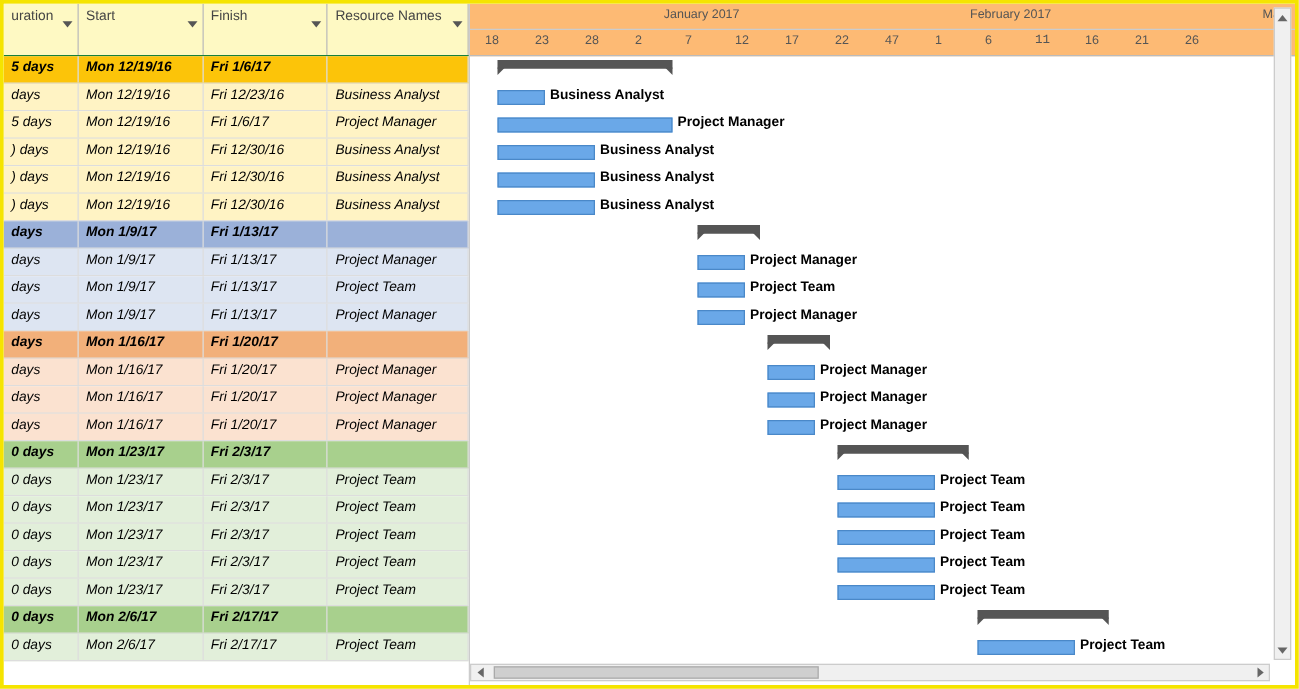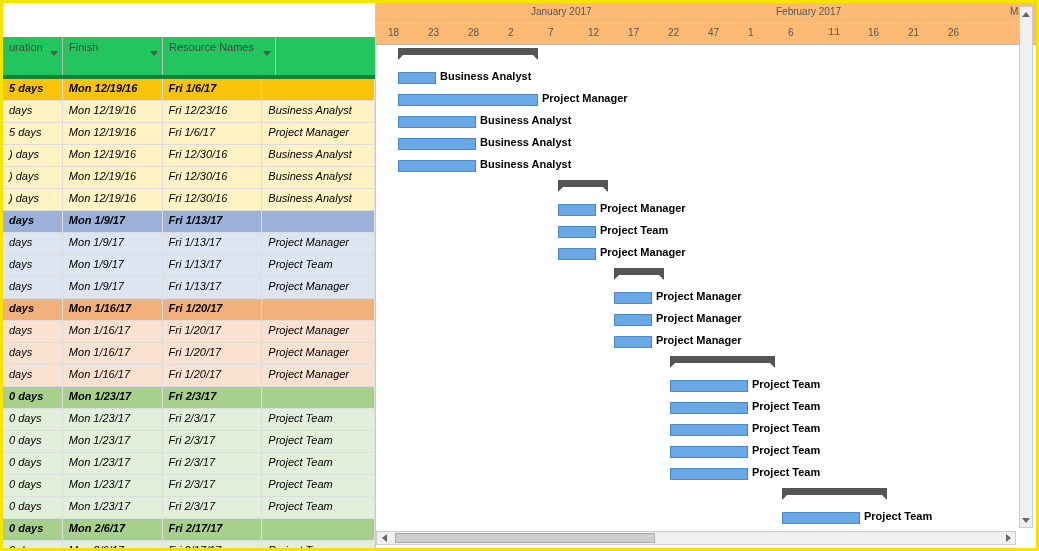--- a/index.html
+++ b/index.html
@@ -11,21 +11,21 @@
       height: 551px;
       overflow: hidden;
       border: 3px solid #f5e400;
       position: relative;
     }
     .container { display: flex; height: 100%; }
     .table-pane { width: 373px; background: #fff; border-right: 1px solid #ccc; }
     .gantt-pane { flex: 1; position: relative; background: #fff; overflow: hidden; }
 
     
-    .th-row { display: flex; height: 42px; background: #22c55e; border-bottom: 4px solid #15803d; margin-top: 34px; }
+    .th-row { display: flex; height: 42px; background: #fef9c3; border-bottom: 1px solid #15803d; }
     .th-cell {
       border-right: 1px solid #bbb;
       padding: 4px 6px;
       color: #444;
       font-size: 11px;
       display: flex;
       align-items: start;
       position: relative;
     }
     .th-cell .dd {
@@ -115,20 +115,24 @@
     .hscroll .thumb { position:absolute; left:18px; top:1px; bottom:1px; width: 260px; background: #cfcfcf; border:1px solid #aaa; }
   </style>
 </head>
 <body>
 
 <div class="container">
   <div class="table-pane">
     <div class="th-row">
       <div class="th-cell col-dur">
         <span>uration</span>
+        <span class="dd"></span>
+      </div>
+      <div class="th-cell col-start">
+        <span>Start</span>
         <span class="dd"></span>
       </div>
       <div class="th-cell col-finish">
         <span>Finish</span>
         <span class="dd"></span>
       </div>
       <div class="th-cell col-res">
         <span>Resource Names</span>
         <span class="dd"></span>
       </div>

